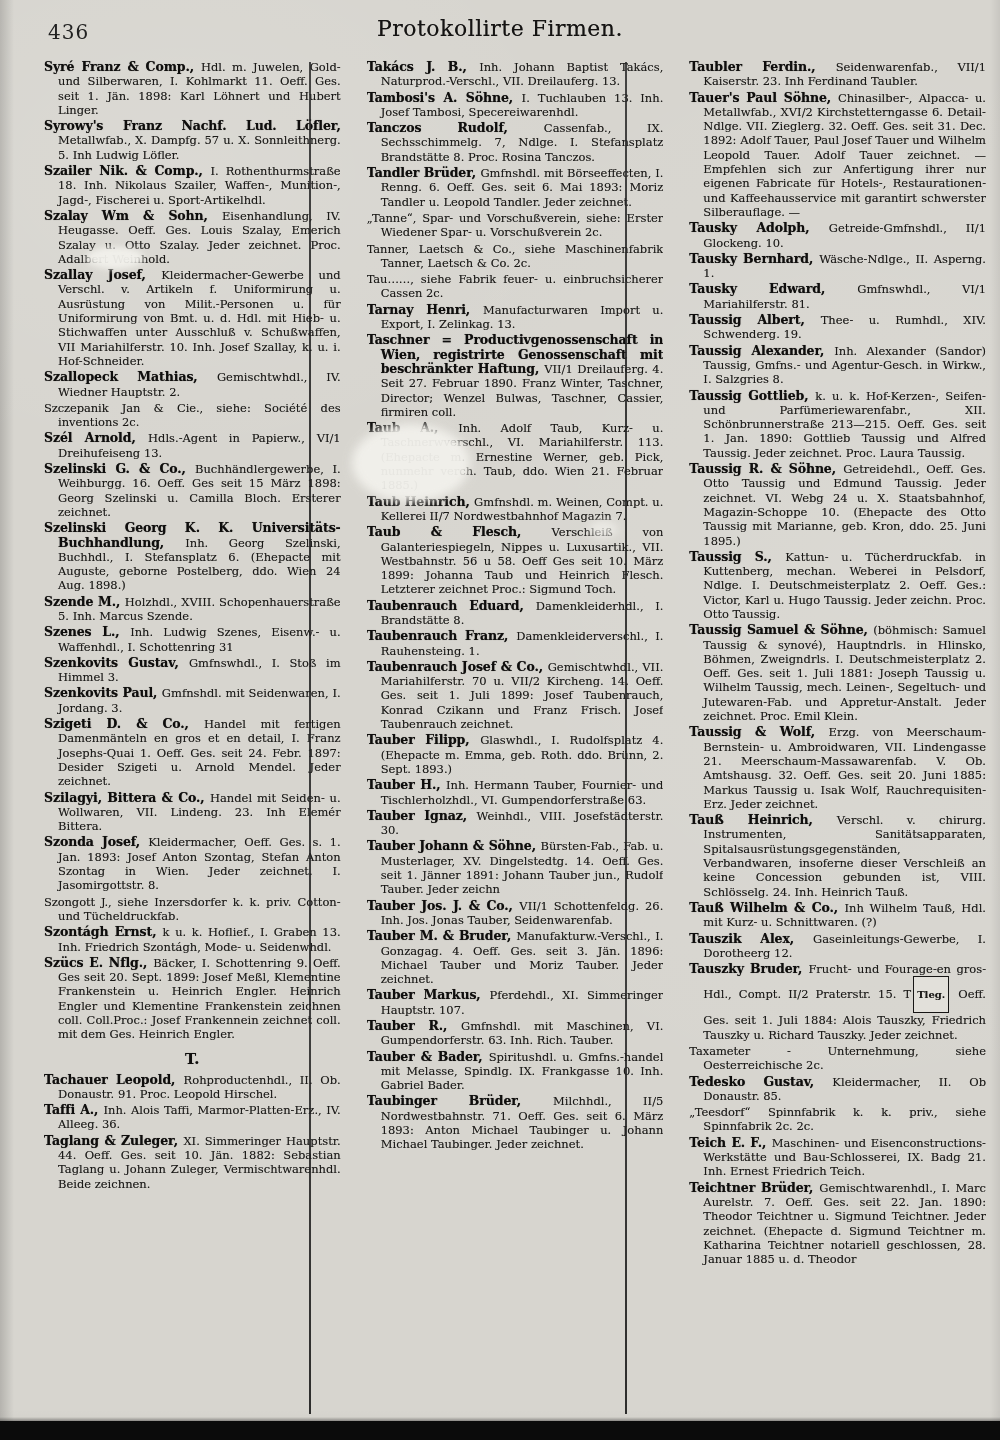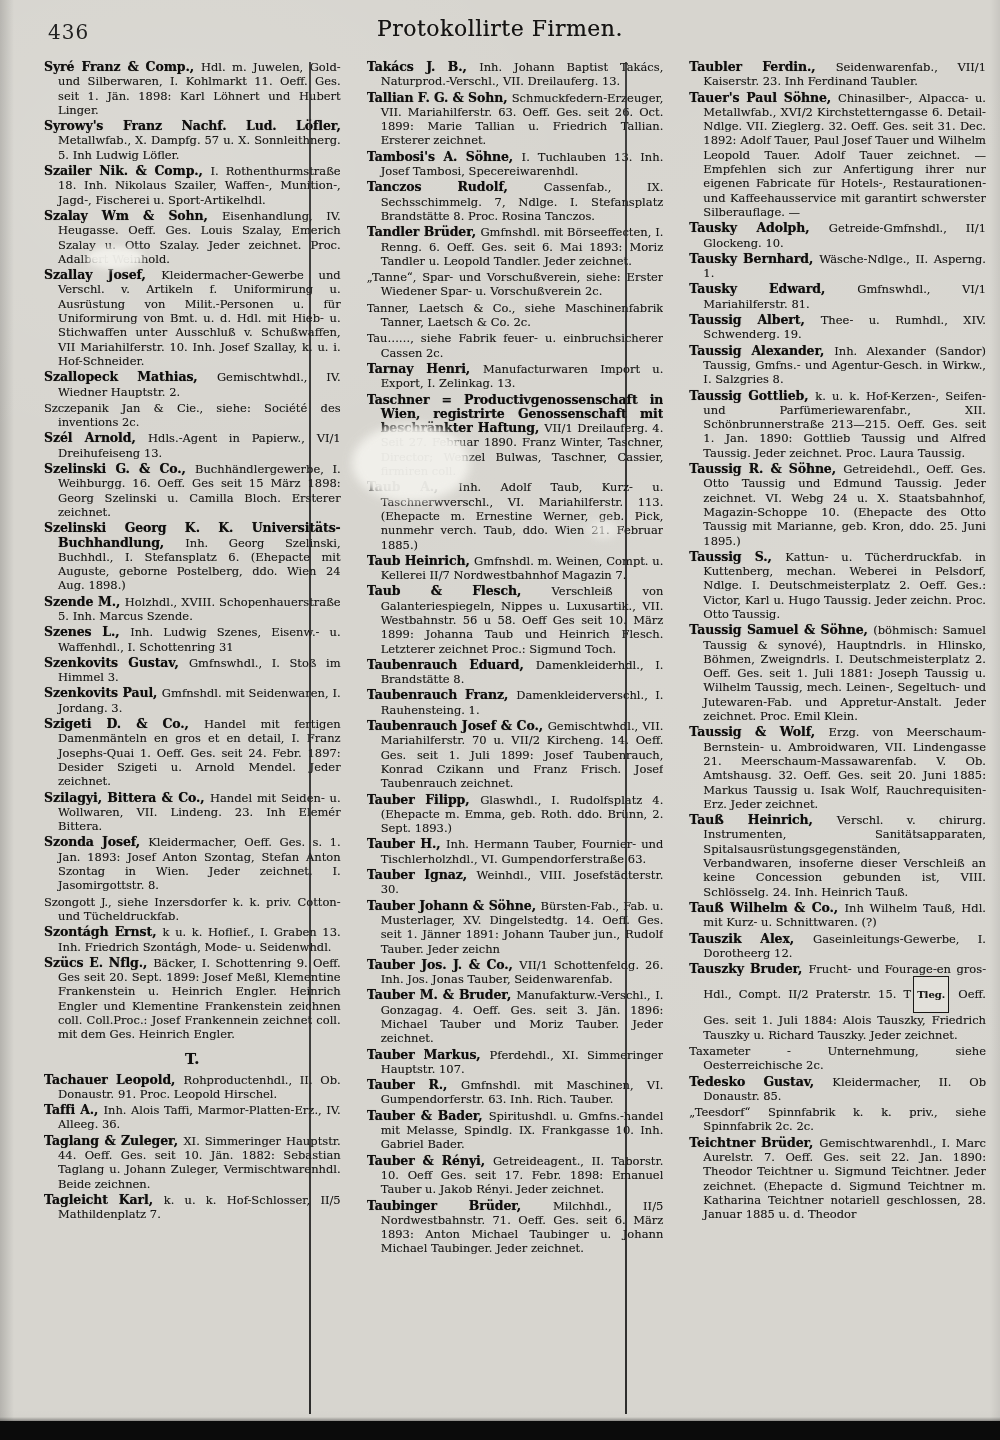--- a/index.html
+++ b/index.html
@@ -104,25 +104,23 @@
         <p class="entry"><span class="firm">Szigeti D. &amp; Co., </span><span>Handel mit fertigen Damenmänteln en gros et en detail, I. Franz Josephs-Quai 1. Oeff. Ges. seit 24. Febr. 1897: Desider Szigeti u. Arnold Mendel. Jeder zeichnet.</span></p>
         <p class="entry"><span class="firm">Szilagyi, Bittera &amp; Co., </span><span>Handel mit Seiden- u. Wollwaren, VII. Lindeng. 23. Inh Elemér Bittera.</span></p>
         <p class="entry"><span class="firm">Szonda Josef, </span><span>Kleidermacher, Oeff. Ges. s. 1. Jan. 1893: Josef Anton Szontag, Stefan Anton Szontag in Wien. Jeder zeichnet. I. Jasomirgottstr. 8.</span></p>
         <p class="entry"><span class="firm plain">Szongott J., </span><span>siehe Inzersdorfer k. k. priv. Cotton- und Tücheldruckfab.</span></p>
         <p class="entry"><span class="firm">Szontágh Ernst, </span><span>k u. k. Hoflief., I. Graben 13. Inh. Friedrich Szontágh, Mode- u. Seidenwhdl.</span></p>
         <p class="entry"><span class="firm">Szücs E. Nflg., </span><span>Bäcker, I. Schottenring 9. Oeff. Ges seit 20. Sept. 1899: Josef Meßl, Klementine Frankenstein u. Heinrich Engler. Heinrich Engler und Klementine Frankenstein zeichnen coll. Coll.Proc.: Josef Frankennein zeichnet coll. mit dem Ges. Heinrich Engler.</span></p>
         <div class="section-heading">T.</div>
         <p class="entry"><span class="firm">Tachauer Leopold, </span><span>Rohproductenhdl., II. Ob. Donaustr. 91. Proc. Leopold Hirschel.</span></p>
         <p class="entry"><span class="firm">Taffi A., </span><span>Inh. Alois Taffi, Marmor-Platten-Erz., IV. Alleeg. 36.</span></p>
         <p class="entry"><span class="firm">Taglang &amp; Zuleger, </span><span>XI. Simmeringer Hauptstr. 44. Oeff. Ges. seit 10. Jän. 1882: Sebastian Taglang u. Johann Zuleger, Vermischtwarenhdl. Beide zeichnen.</span></p>
-        <p class="entry"><span class="firm">Tagleicht Karl, </span><span>k. u. k. Hof-Schlosser, II/5 Mathildenplatz 7.</span></p>
       </div>
     <div class="column">
         <p class="entry"><span class="firm">Takács J. B., </span><span>Inh. Johann Baptist Takács, Naturprod.-Verschl., VII. Dreilauferg. 13.</span></p>
-        <p class="entry"><span class="firm">Tallian F. G. &amp; Sohn, </span><span>Schmuckfedern-Erzeuger, VII. Mariahilferstr. 63. Oeff. Ges. seit 26. Oct. 1899: Marie Tallian u. Friedrich Tallian. Ersterer zeichnet.</span></p>
         <p class="entry"><span class="firm">Tambosi's A. Söhne, </span><span>I. Tuchlauben 13. Inh. Josef Tambosi, Specereiwarenhdl.</span></p>
         <p class="entry"><span class="firm">Tanczos Rudolf, </span><span>Cassenfab., IX. Sechsschimmelg. 7, Ndlge. I. Stefansplatz Brandstätte 8. Proc. Rosina Tanczos.</span></p>
         <p class="entry"><span class="firm">Tandler Brüder, </span><span>Gmfnshdl. mit Börseeffecten, I. Renng. 6. Oeff. Ges. seit 6. Mai 1893: Moriz Tandler u. Leopold Tandler. Jeder zeichnet.</span></p>
         <p class="entry"><span class="firm plain">„Tanne“, Spar- und Vorschußverein, </span><span>siehe: Erster Wiedener Spar- u. Vorschußverein 2c.</span></p>
         <p class="entry"><span class="firm plain">Tanner, Laetsch &amp; Co., </span><span>siehe Maschinenfabrik Tanner, Laetsch &amp; Co. 2c.</span></p>
         <p class="entry"><span class="firm plain">Tau……, </span><span>siehe Fabrik feuer- u. einbruchsicherer Cassen 2c.</span></p>
         <p class="entry"><span class="firm">Tarnay Henri, </span><span>Manufacturwaren Import u. Export, I. Zelinkag. 13.</span></p>
         <p class="entry"><span class="firm">Taschner = Productivgenossenschaft in Wien, registrirte Genossenschaft mit beschränkter Haftung, </span><span>VII/1 Dreilauferg. 4. Seit 27. Februar 1890. Franz Winter, Taschner, Director; Wenzel Bulwas, Taschner, Cassier, firmiren coll.</span></p>
         <p class="entry"><span class="firm">Taub A., </span><span>Inh. Adolf Taub, Kurz- u. Taschnerwverschl., VI. Mariahilferstr. 113. (Ehepacte m. Ernestine Werner, geb. Pick, nunmehr verch. Taub, ddo. Wien 21. Februar 1885.)</span></p>
         <p class="entry"><span class="firm">Taub Heinrich, </span><span>Gmfnshdl. m. Weinen, Compt. u. Kellerei II/7 Nordwestbahnhof Magazin 7.</span></p>
@@ -132,21 +130,20 @@
         <p class="entry"><span class="firm">Taubenrauch Josef &amp; Co., </span><span>Gemischtwhdl., VII. Mariahilferstr. 70 u. VII/2 Kircheng. 14. Oeff. Ges. seit 1. Juli 1899: Josef Taubenrauch, Konrad Czikann und Franz Frisch. Josef Taubenrauch zeichnet.</span></p>
         <p class="entry"><span class="firm">Tauber Filipp, </span><span>Glaswhdl., I. Rudolfsplatz 4. (Ehepacte m. Emma, geb. Roth. ddo. Brünn, 2. Sept. 1893.)</span></p>
         <p class="entry"><span class="firm">Tauber H., </span><span>Inh. Hermann Tauber, Fournier- und Tischlerholzhdl., VI. Gumpendorferstraße 63.</span></p>
         <p class="entry"><span class="firm">Tauber Ignaz, </span><span>Weinhdl., VIII. Josefstädterstr. 30.</span></p>
         <p class="entry"><span class="firm">Tauber Johann &amp; Söhne, </span><span>Bürsten-Fab., Fab. u. Musterlager, XV. Dingelstedtg. 14. Oeff. Ges. seit 1. Jänner 1891: Johann Tauber jun., Rudolf Tauber. Jeder zeichn</span></p>
         <p class="entry"><span class="firm">Tauber Jos. J. &amp; Co., </span><span>VII/1 Schottenfeldg. 26. Inh. Jos. Jonas Tauber, Seidenwarenfab.</span></p>
         <p class="entry"><span class="firm">Tauber M. &amp; Bruder, </span><span>Manufakturw.-Verschl., I. Gonzagag. 4. Oeff. Ges. seit 3. Jän. 1896: Michael Tauber und Moriz Tauber. Jeder zeichnet.</span></p>
         <p class="entry"><span class="firm">Tauber Markus, </span><span>Pferdehdl., XI. Simmeringer Hauptstr. 107.</span></p>
         <p class="entry"><span class="firm">Tauber R., </span><span>Gmfnshdl. mit Maschinen, VI. Gumpendorferstr. 63. Inh. Rich. Tauber.</span></p>
         <p class="entry"><span class="firm">Tauber &amp; Bader, </span><span>Spiritushdl. u. Gmfns.-handel mit Melasse, Spindlg. IX. Frankgasse 10. Inh. Gabriel Bader.</span></p>
-        <p class="entry"><span class="firm">Tauber &amp; Rényi, </span><span>Getreideagent., II. Taborstr. 10. Oeff Ges. seit 17. Febr. 1898: Emanuel Tauber u. Jakob Rényi. Jeder zeichnet.</span></p>
         <p class="entry"><span class="firm">Taubinger Brüder, </span><span>Milchhdl., II/5 Nordwestbahnstr. 71. Oeff. Ges. seit 6. März 1893: Anton Michael Taubinger u. Johann Michael Taubinger. Jeder zeichnet.</span></p>
       </div>
     <div class="column">
         <p class="entry"><span class="firm">Taubler Ferdin., </span><span>Seidenwarenfab., VII/1 Kaiserstr. 23. Inh Ferdinand Taubler.</span></p>
         <p class="entry"><span class="firm">Tauer's Paul Söhne, </span><span>Chinasilber-, Alpacca- u. Metallwfab., XVI/2 Kirchstetterngasse 6. Detail-Ndlge. VII. Zieglerg. 32. Oeff. Ges. seit 31. Dec. 1892: Adolf Tauer, Paul Josef Tauer und Wilhelm Leopold Tauer. Adolf Tauer zeichnet. — Empfehlen sich zur Anfertigung ihrer nur eigenen Fabricate für Hotels-, Restaurationen- und Kaffeehausservice mit garantirt schwerster Silberauflage. —</span></p>
         <p class="entry"><span class="firm">Tausky Adolph, </span><span>Getreide-Gmfnshdl., II/1 Glockeng. 10.</span></p>
         <p class="entry"><span class="firm">Tausky Bernhard, </span><span>Wäsche-Ndlge., II. Asperng. 1.</span></p>
         <p class="entry"><span class="firm">Tausky Edward, </span><span>Gmfnswhdl., VI/1 Mariahilferstr. 81.</span></p>
         <p class="entry"><span class="firm">Taussig Albert, </span><span>Thee- u. Rumhdl., XIV. Schwenderg. 19.</span></p>
         <p class="entry"><span class="firm">Taussig Alexander, </span><span>Inh. Alexander (Sandor) Taussig, Gmfns.- und Agentur-Gesch. in Wirkw., I. Salzgries 8.</span></p>
@@ -155,20 +152,21 @@
         <p class="entry"><span class="firm">Taussig S., </span><span>Kattun- u. Tücherdruckfab. in Kuttenberg, mechan. Weberei in Pelsdorf, Ndlge. I. Deutschmeisterplatz 2. Oeff. Ges.: Victor, Karl u. Hugo Taussig. Jeder zeichn. Proc. Otto Taussig.</span></p>
         <p class="entry"><span class="firm">Taussig Samuel &amp; Söhne, </span><span>(böhmisch: Samuel Taussig &amp; synové), Hauptndrls. in Hlinsko, Böhmen, Zweigndrls. I. Deutschmeisterplatz 2. Oeff. Ges. seit 1. Juli 1881: Joseph Taussig u. Wilhelm Taussig, mech. Leinen-, Segeltuch- und Jutewaren-Fab. und Appretur-Anstalt. Jeder zeichnet. Proc. Emil Klein.</span></p>
         <p class="entry"><span class="firm">Taussig &amp; Wolf, </span><span>Erzg. von Meerschaum-Bernstein- u. Ambroidwaren, VII. Lindengasse 21. Meerschaum-Massawarenfab. V. Ob. Amtshausg. 32. Oeff. Ges. seit 20. Juni 1885: Markus Taussig u. Isak Wolf, Rauchrequisiten-Erz. Jeder zeichnet.</span></p>
         <p class="entry"><span class="firm">Tauß Heinrich, </span><span>Verschl. v. chirurg. Instrumenten, Sanitätsapparaten, Spitalsausrüstungsgegenständen, Verbandwaren, insoferne dieser Verschleiß an keine Concession gebunden ist, VIII. Schlösselg. 24. Inh. Heinrich Tauß.</span></p>
         <p class="entry"><span class="firm">Tauß Wilhelm &amp; Co., </span><span>Inh Wilhelm Tauß, Hdl. mit Kurz- u. Schnittwaren. (?)</span></p>
         <p class="entry"><span class="firm">Tauszik Alex, </span><span>Gaseinleitungs-Gewerbe, I. Dorotheerg 12.</span></p>
         <p class="entry"><span class="firm">Tauszky Bruder, </span><span>Frucht- und Fourage-en gros-Hdl., Compt. II/2 Praterstr. 15. T</span><span class="badge">Tleg.</span><span> Oeff. Ges. seit 1. Juli 1884: Alois Tauszky, Friedrich Tauszky u. Richard Tauszky. Jeder zeichnet.</span></p>
         <p class="entry"><span class="firm plain">Taxameter - Unternehmung, </span><span>siehe Oesterreichische 2c.</span></p>
         <p class="entry"><span class="firm">Tedesko Gustav, </span><span>Kleidermacher, II. Ob Donaustr. 85.</span></p>
         <p class="entry"><span class="firm plain">„Teesdorf“ Spinnfabrik k. k. priv., </span><span>siehe Spinnfabrik 2c. 2c.</span></p>
+        <p class="entry"><span class="firm">Teich E. F., </span><span>Maschinen- und Eisenconstructions-Werkstätte und Bau-Schlosserei, IX. Badg 21. Inh. Ernest Friedrich Teich.</span></p>
         <p class="entry"><span class="firm">Teichtner Brüder, </span><span>Gemischtwarenhdl., I. Marc Aurelstr. 7. Oeff. Ges. seit 22. Jan. 1890: Theodor Teichtner u. Sigmund Teichtner. Jeder zeichnet. (Ehepacte d. Sigmund Teichtner m. Katharina Teichtner notariell geschlossen, 28. Januar 1885 u. d. Theodor</span></p>
       </div>
   </div>
 
   <div class="col-sep" id="sep-1"></div>
   <div class="col-sep" id="sep-2"></div>
 
   <div class="blob" id="blob-1"></div>
   <div class="blob" id="blob-2"></div>
   <div class="blob" id="blob-3"></div>

